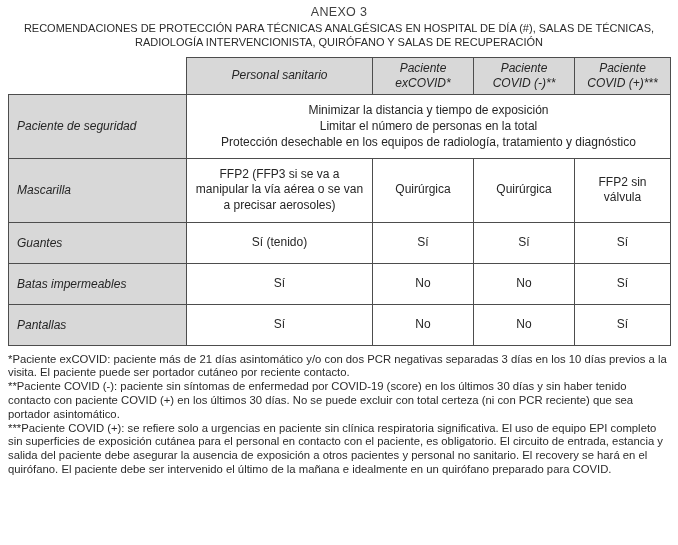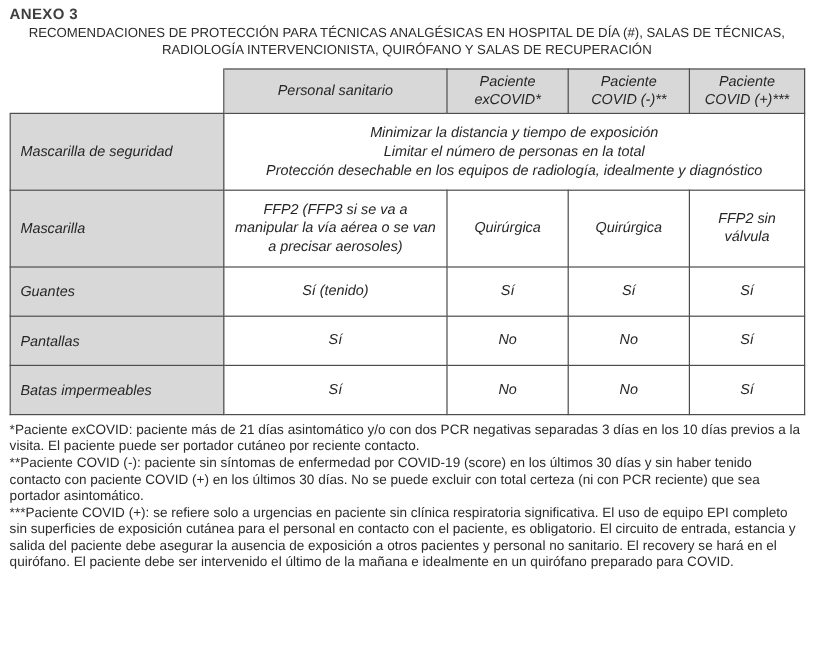--- a/index.html
+++ b/index.html
@@ -7,37 +7,36 @@
   body {
     width: 678px; height: 545px;
     background: #ffffff;
     font-family: "Liberation Sans", "DejaVu Sans", sans-serif;
     color: #262626;
     overflow: hidden;
   }
   .page { padding: 5px 8px 0 8px; }
 
   .title {
-    font-size: 12.5px; font-weight: bold; text-align: left;
+    font-size: 12.5px; font-weight: normal; text-align: center;
     color: #3f3f3f; letter-spacing: .3px;
   }
   .subtitle {
     font-size: 11px; text-align: center; line-height: 1.3;
     margin-top: 2px; color: #2b2b2b;
   }
 
   table {
     border-collapse: collapse; table-layout: fixed;
     width: 662px; margin-top: 7px;
   }
   td {
     border: 1px solid #4d4d4d;
     font-size: 12px; padding: 3px 6px;
     word-wrap: break-word;
-    font-style: italic;
   }
   .corner { border-top: none; border-left: none; background: #ffffff; }
   .hdr {
     background: #d8d8d8; font-style: italic;
     text-align: center; vertical-align: middle; line-height: 1.25;
   }
   .rowlabel {
     background: #d8d8d8; font-style: italic;
     vertical-align: middle; padding-left: 8px;
   }
@@ -71,25 +70,25 @@
     <tbody>
         <tr class="r-hdr">
       <td class="corner"></td>
       <td class="hdr">Personal sanitario</td>
       <td class="hdr">Paciente exCOVID*</td>
       <td class="hdr">Paciente COVID (-)**</td>
       <td class="hdr">Paciente COVID (+)***</td>
     </tr>
 
     <tr class="r-tall">
-      <td class="rowlabel">Mascarilla de seguridad</td>
+      <td class="rowlabel">Paciente de seguridad</td>
       <td class="cell merged" colspan="4">
         <div>Minimizar la distancia y tiempo de exposición</div>
         <div>Limitar el número de personas en la total</div>
-        <div>Protección desechable en los equipos de radiología, idealmente y diagnóstico</div>
+        <div>Protección desechable en los equipos de radiología, tratamiento y diagnóstico</div>
       </td>
     </tr>
 
     <tr class="r-tall">
       <td class="rowlabel">Mascarilla</td>
       <td class="cell">FFP2 (FFP3 si se va a manipular la vía aérea o se van a precisar aerosoles)</td>
       <td class="cell">Quirúrgica</td>
       <td class="cell">Quirúrgica</td>
       <td class="cell">FFP2 sin válvula</td>
     </tr>
@@ -97,29 +96,29 @@
     <tr class="r-small">
       <td class="rowlabel">Guantes</td>
       <td class="cell">Sí (tenido)</td>
       <td class="cell">Sí</td>
       <td class="cell">Sí</td>
       <td class="cell">Sí</td>
     </tr>
 
 
     <tr class="r-small">
-      <td class="rowlabel">Pantallas</td>
+      <td class="rowlabel">Batas impermeables</td>
       <td class="cell">Sí</td>
       <td class="cell">No</td>
       <td class="cell">No</td>
       <td class="cell">Sí</td>
     </tr>
 
     <tr class="r-small">
-      <td class="rowlabel">Batas impermeables</td>
+      <td class="rowlabel">Pantallas</td>
       <td class="cell">Sí</td>
       <td class="cell">No</td>
       <td class="cell">No</td>
       <td class="cell">Sí</td>
     </tr>
 
   </tbody>
     </table>
 
   <div class="footnotes">

